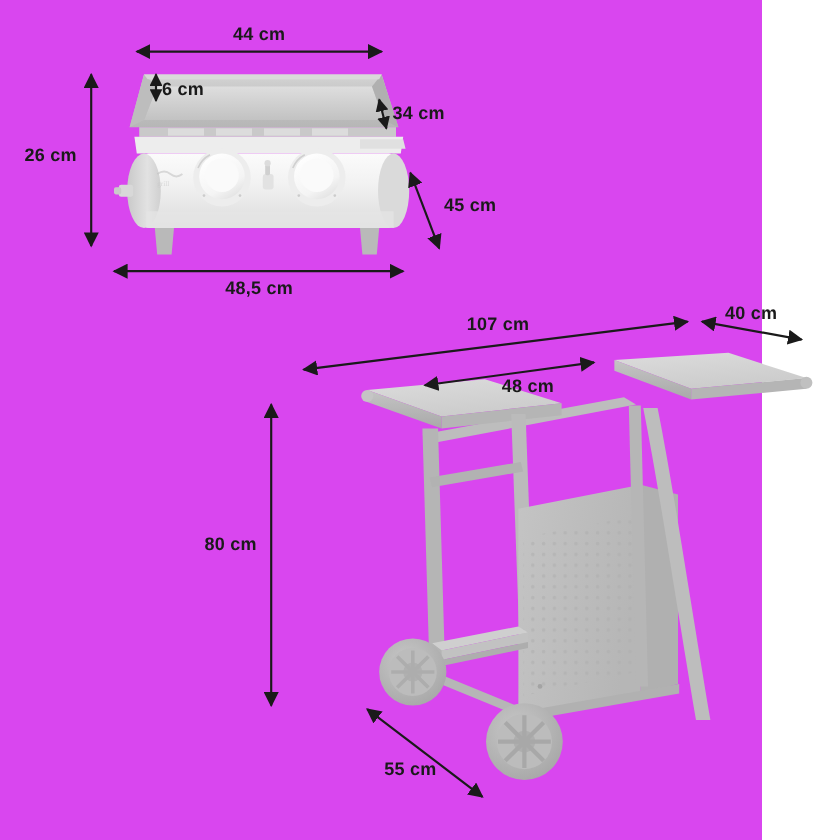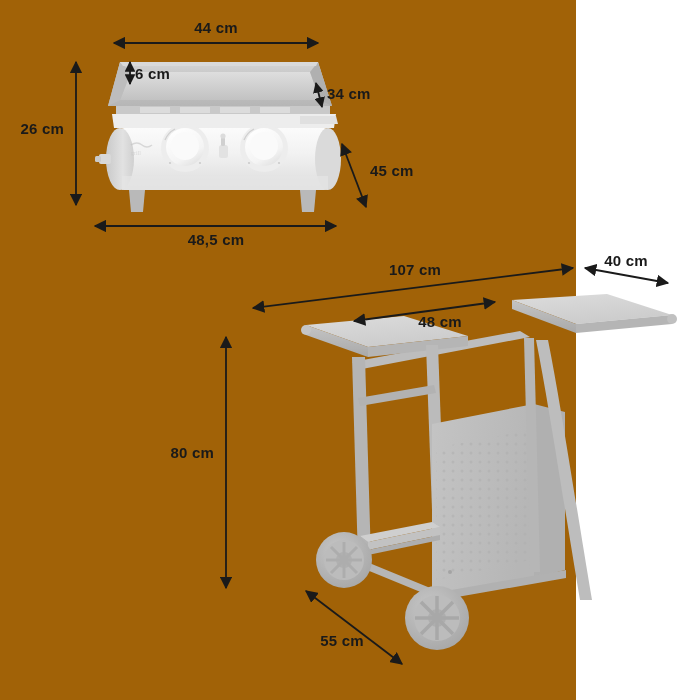--- a/index.html
+++ b/index.html
@@ -9,23 +9,23 @@
   }
   body {
     width: 700px;
     height: 700px;
     font-family: "Liberation Sans", sans-serif;
     overflow: hidden;
     position: relative;
   }
   #stage {
     position: relative;
-    width: 576px;
+    width: 635px;
     height: 700px;
-    background: #a16207;
+    background: #d946ef;
   }
   svg.layer {
     position: absolute;
     left: 0;
     top: 0;
     width: 700px;
     height: 700px;
   }
   .dimlabel {
     font-family: "Liberation Sans", sans-serif;

